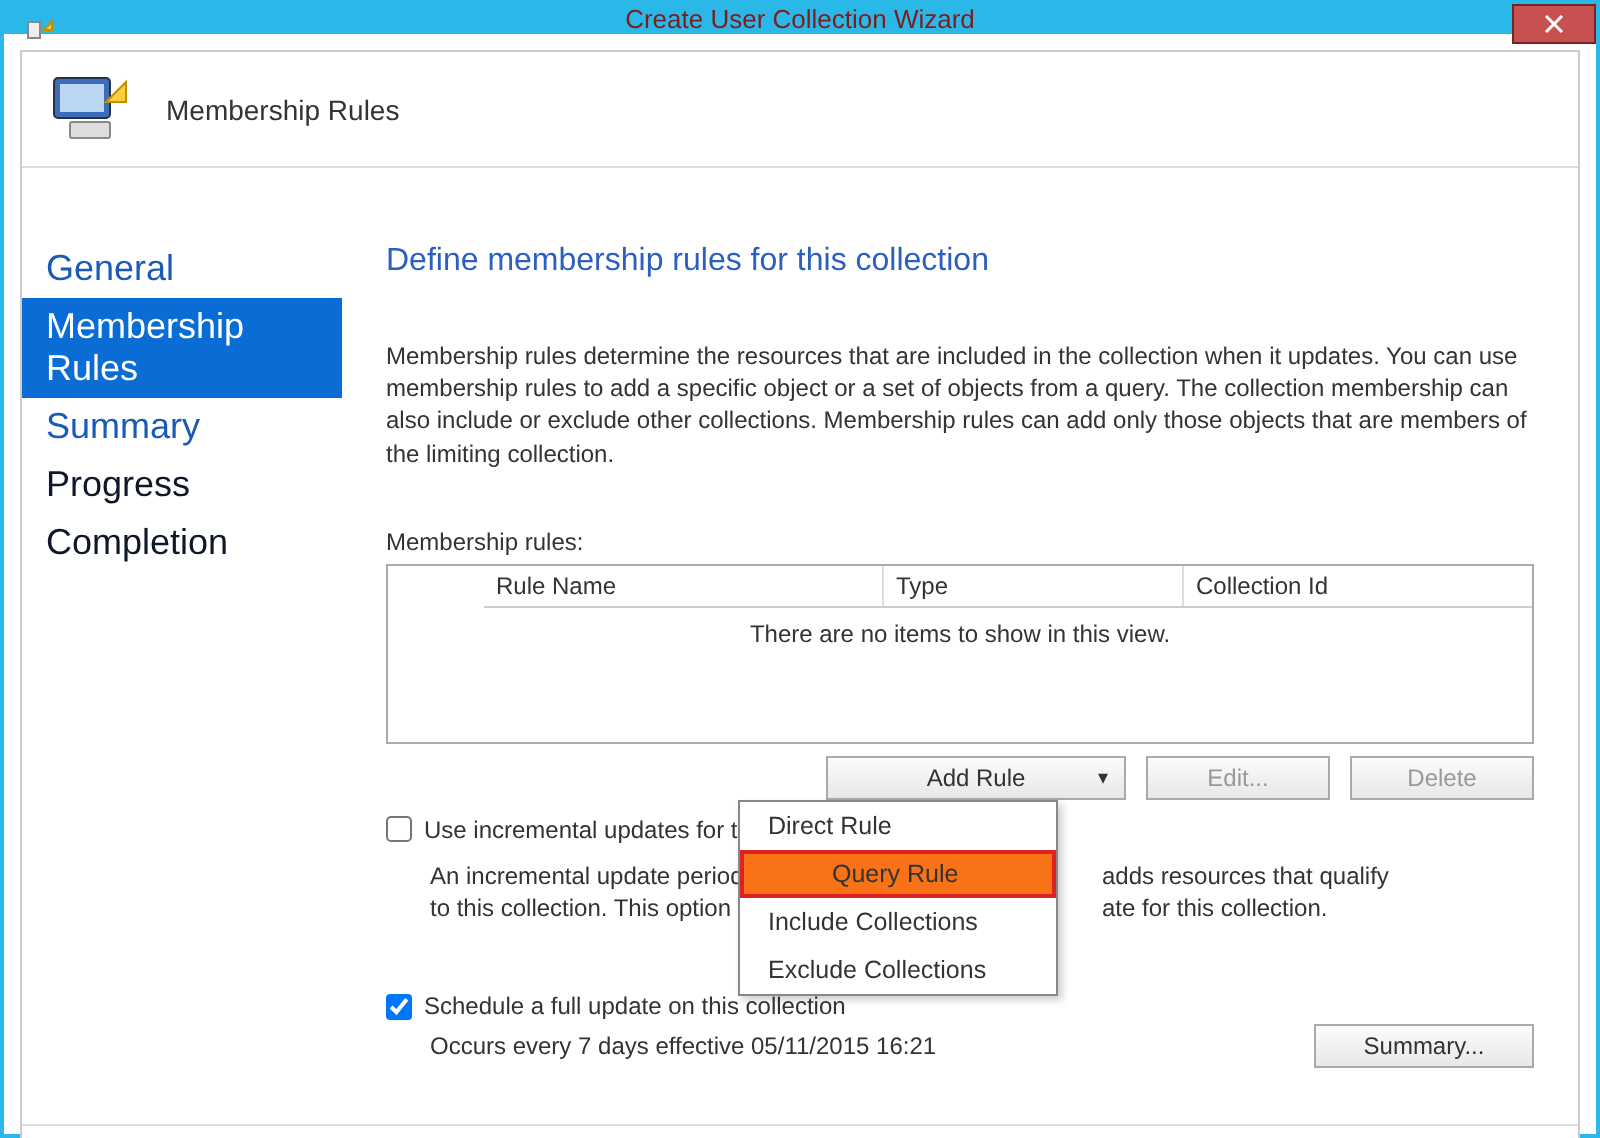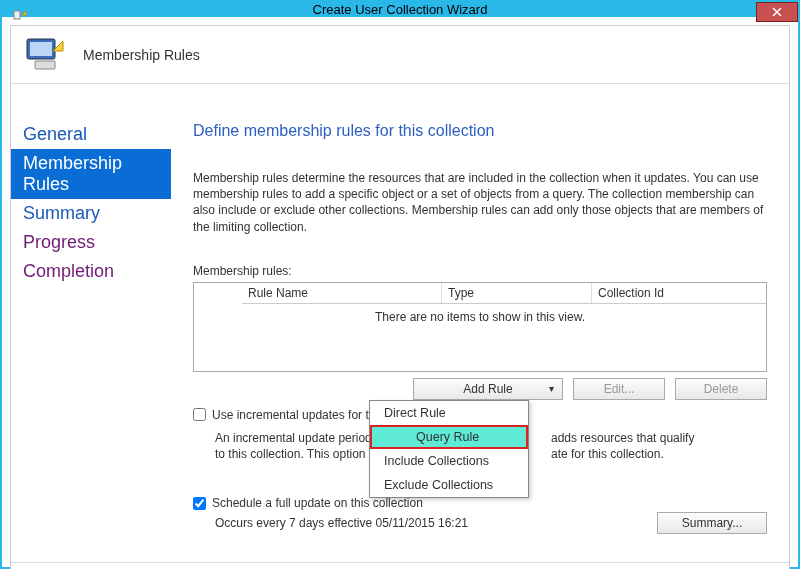--- a/index.html
+++ b/index.html
@@ -7,21 +7,21 @@
   .window {
     width: 800px; height: 569px;
     border: 2px solid #29b8e8;
     display: flex; flex-direction: column;
     background: #fff;
   }
   .titlebar {
     height: 28px; background: #29b8e8;
     display: flex; align-items: center; justify-content: center;
     position: relative;
-    color: #000000; font-size: 13px;
+    color: #7f1d1d; font-size: 13px;
   }
   .title-icon {
     position: absolute; left: 8px; top: 5px; width: 18px; height: 18px;
     display:flex; align-items:center; justify-content:center;
   }
   .close-btn {
     position: absolute; right: 0; top: 0;
     width: 42px; height: 20px;
     background: #c75050; border: 1px solid #7a2121;
     display: flex; align-items: center; justify-content: center;
@@ -36,21 +36,21 @@
     padding: 6px 12px; border-bottom: 1px solid #ddd;
   }
   .computer-icon { width: 44px; height: 40px; margin-right: 16px; }
   .header-title { font-size: 14px; color: #333; }
   .body { flex: 1; display: flex; }
   .sidebar {
     width: 160px; padding: 8px 0 0 0; font-size: 18px;
   }
   .side-item { padding: 4px 12px; color: #1a5ab8; cursor: default; }
   .side-item.selected { background: #0a6dd6; color: #fff; }
-  .side-item.dim { color: #701a75; }
+  .side-item.dim { color: #0f172a; }
   .main {
     flex: 1; padding: 10px 22px 0 22px; font-size: 12px; color: #333;
     position: relative;
   }
   .page-title { color: #2b5fc0; font-size: 16px; margin-bottom: 30px; }
   .desc { line-height: 1.35; margin-bottom: 29px; }
   .section-label { margin-bottom: 4px; }
   .grid {
     border: 1px solid #aaa; height: 90px;
     display: flex; flex-direction: column;
@@ -71,21 +71,21 @@
   .btn.disabled { color: #999; }
   .dropbtn { justify-content: center; position: relative; }
   .caret { position:absolute; right:8px; font-size:10px; }
   .dropdown-menu {
     position: absolute;
     width: 160px; border: 1px solid #888; background: #fff;
     box-shadow: 2px 2px 4px rgba(0,0,0,.2);
     z-index: 100;
   }
   .menu-item { padding: 5px 14px; font-size: 12.5px; }
-  .menu-item.highlight { outline: 2px solid #d22; outline-offset: -2px; background: #5eead4; padding-left: 46px; }
+  .menu-item.highlight { outline: 2px solid #d22; outline-offset: -2px; background: #f97316; padding-left: 46px; }
   .check-row { display:flex; align-items:center; gap:6px; margin-top: 8px; }
   .check-row input { width:13px; height:13px; margin:0;}
   .indent-text { margin: 8px 0 0 22px; line-height:1.35; }
   .footer {
     border-top: 1px solid #ddd; height: 46px;
     display:flex; align-items:center; justify-content:flex-end;
     gap: 10px; padding-right: 20px;
   }
   .foot-btn {
     min-width: 92px; height: 24px; font-size: 12.5px;

